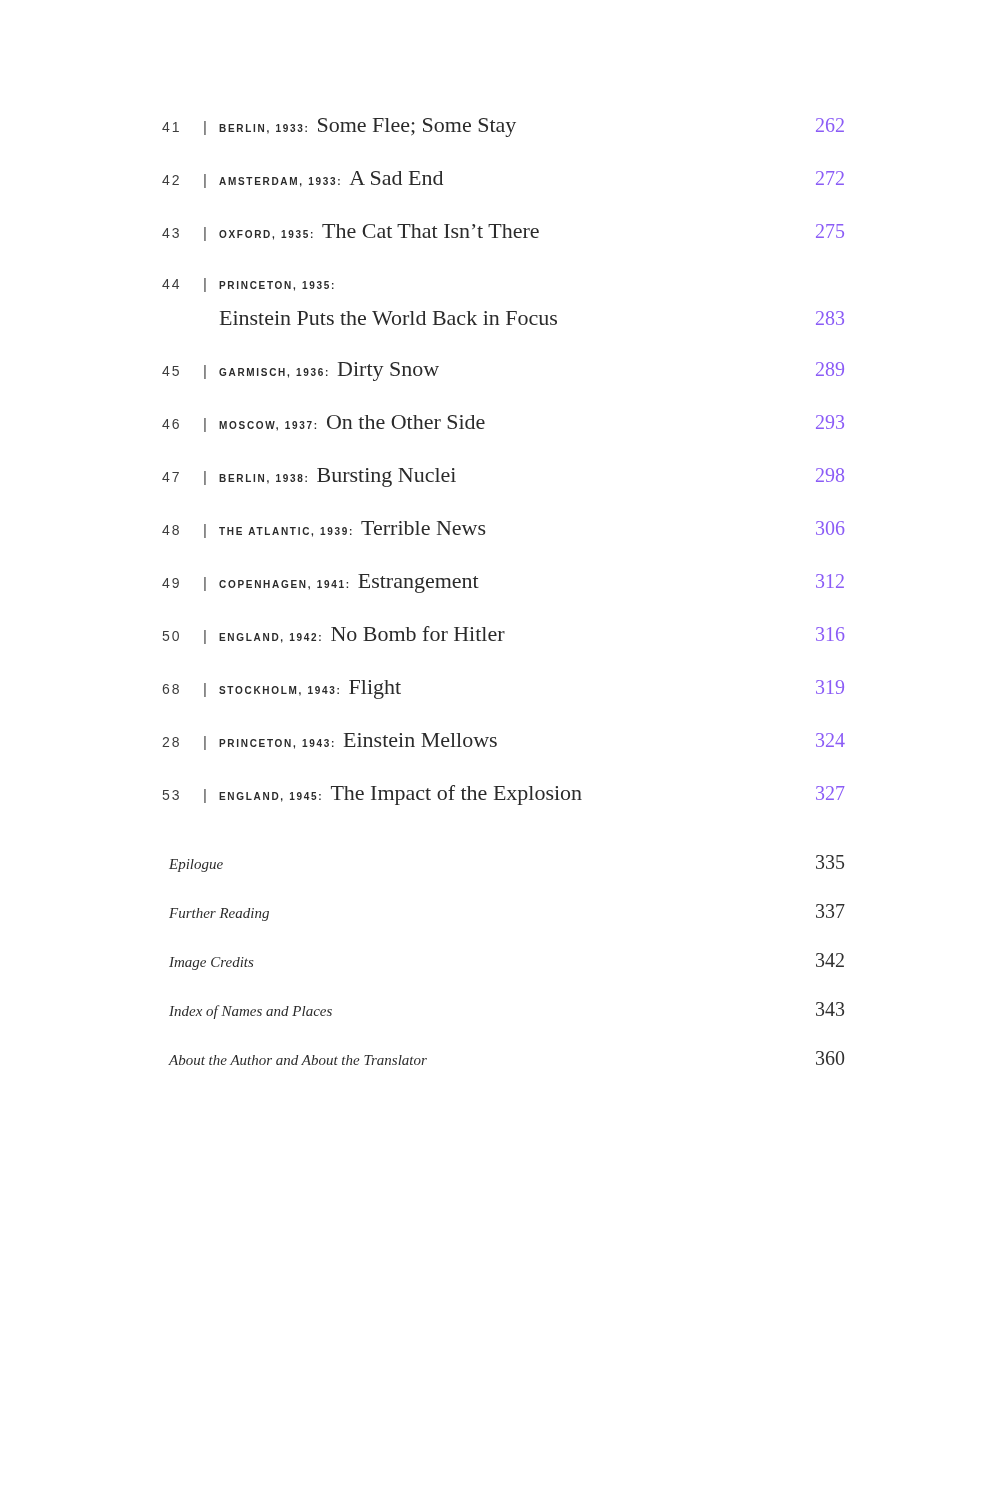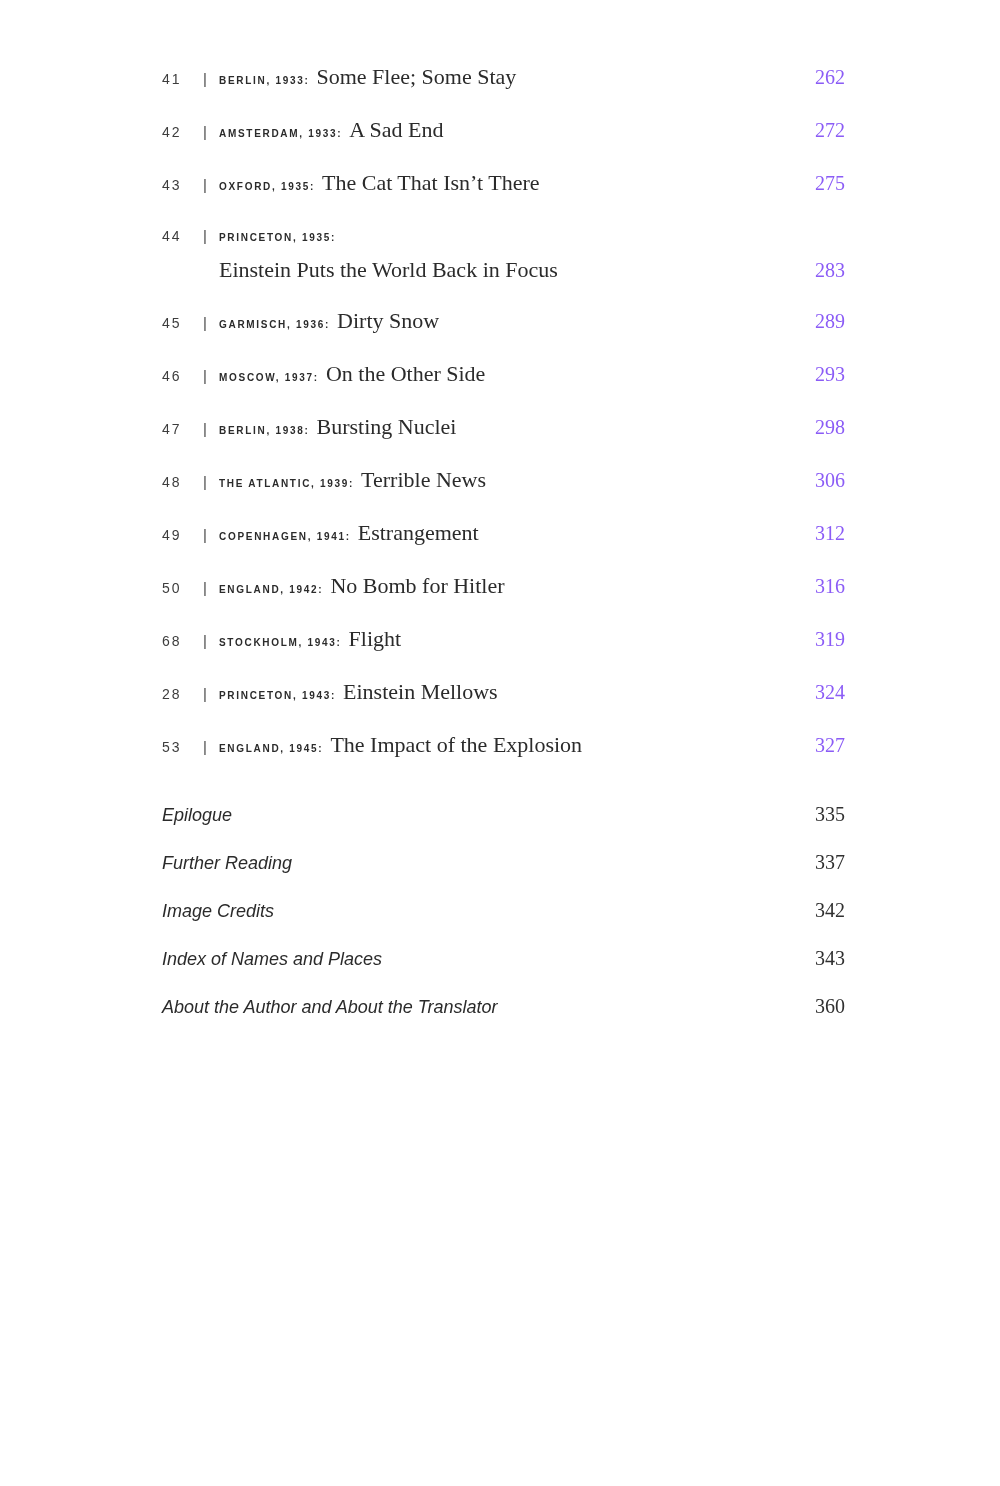--- a/index.html
+++ b/index.html
@@ -10,21 +10,21 @@
   body {
     width: 1000px;
     height: 1486px;
     overflow: hidden;
     color: #2b2b2b;
   }
   .page {
     box-sizing: border-box;
     width: 1000px;
     height: 1486px;
-    padding: 64px 155px 0 162px;
+    padding: 112px 155px 0 162px;
     background: #ffffff;
     border-radius: 6px;
   }
   
   .toc-row {
     display: flex;
     align-items: baseline;
     line-height: 26px;
     margin-bottom: 23px;
   }
@@ -81,24 +81,25 @@
     margin-top: 38px;
   }
   .bm-row {
     display: flex;
     align-items: baseline;
     line-height: 28px;
     margin-bottom: 19px;
   }
   .bm-title {
     flex: 1 1 auto;
-    font-family: Liberation Sans, sans-serif;
+    font-family: Liberation Serif, serif;
     font-style: italic;
-    font-size: 18px;
-    color: #2b2b2b;
+    font-size: 15px;
+    color: #2b2b2b;
+    margin-left: 7px;
   }
   .bm-page {
     flex: 0 0 auto;
     font-family: "Liberation Serif", serif;
     font-size: 20px;
     color: #303030;
     margin-left: 14px;
     text-align: right;
   }
 </style>

